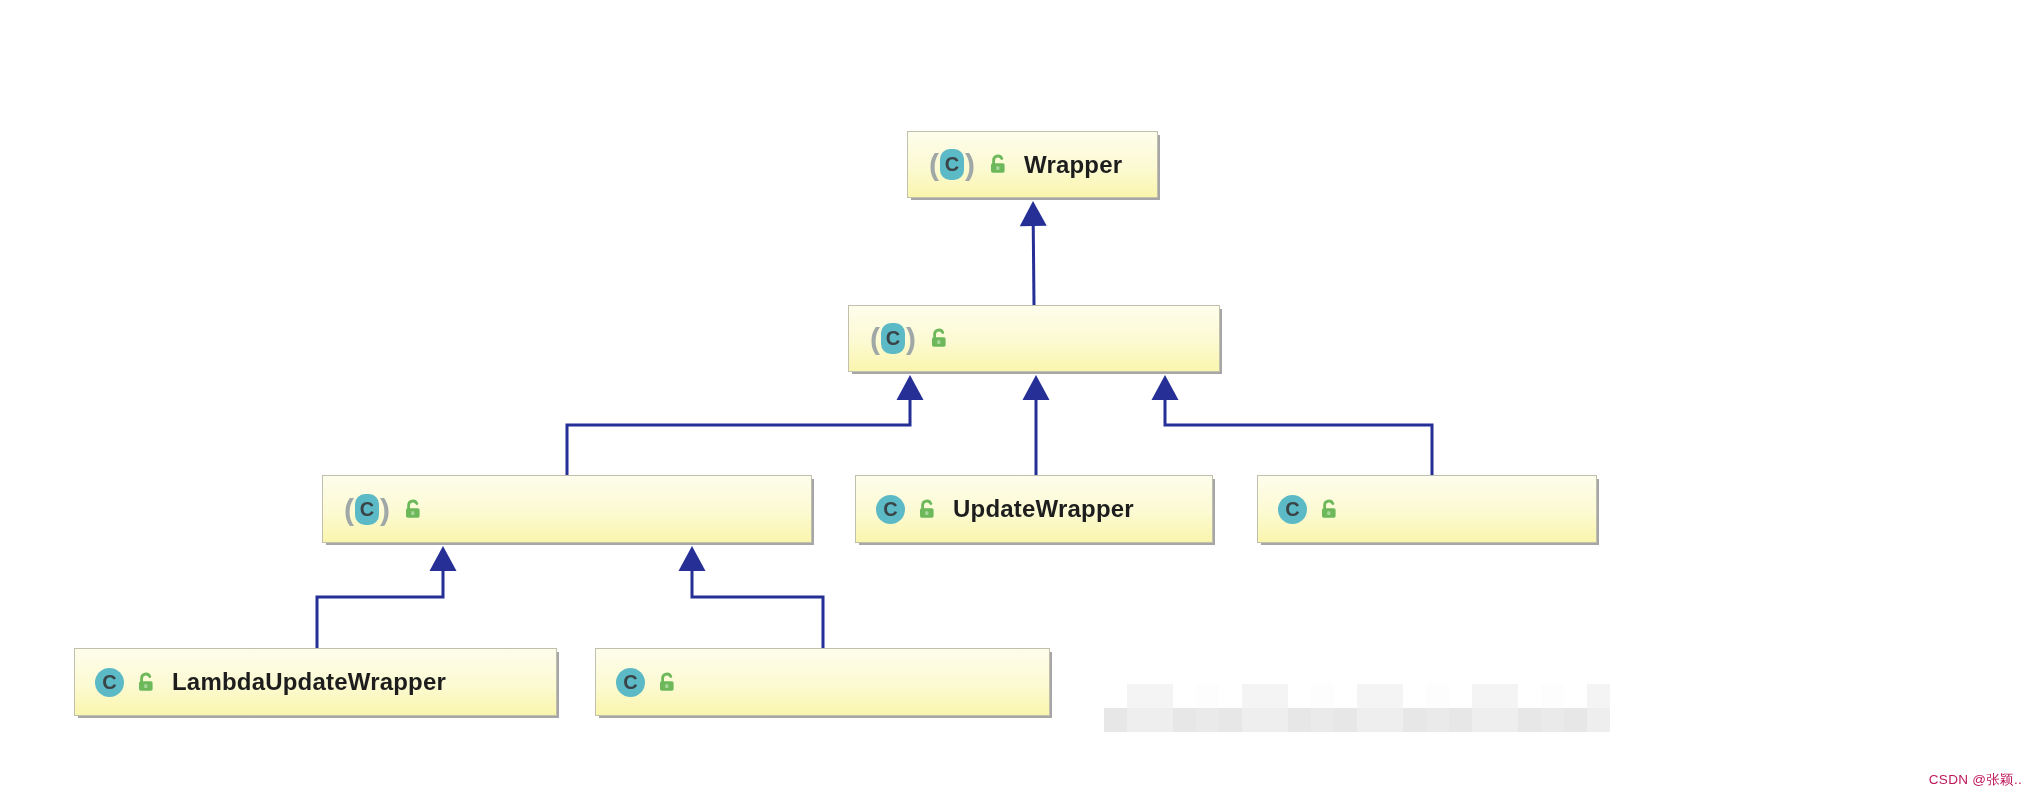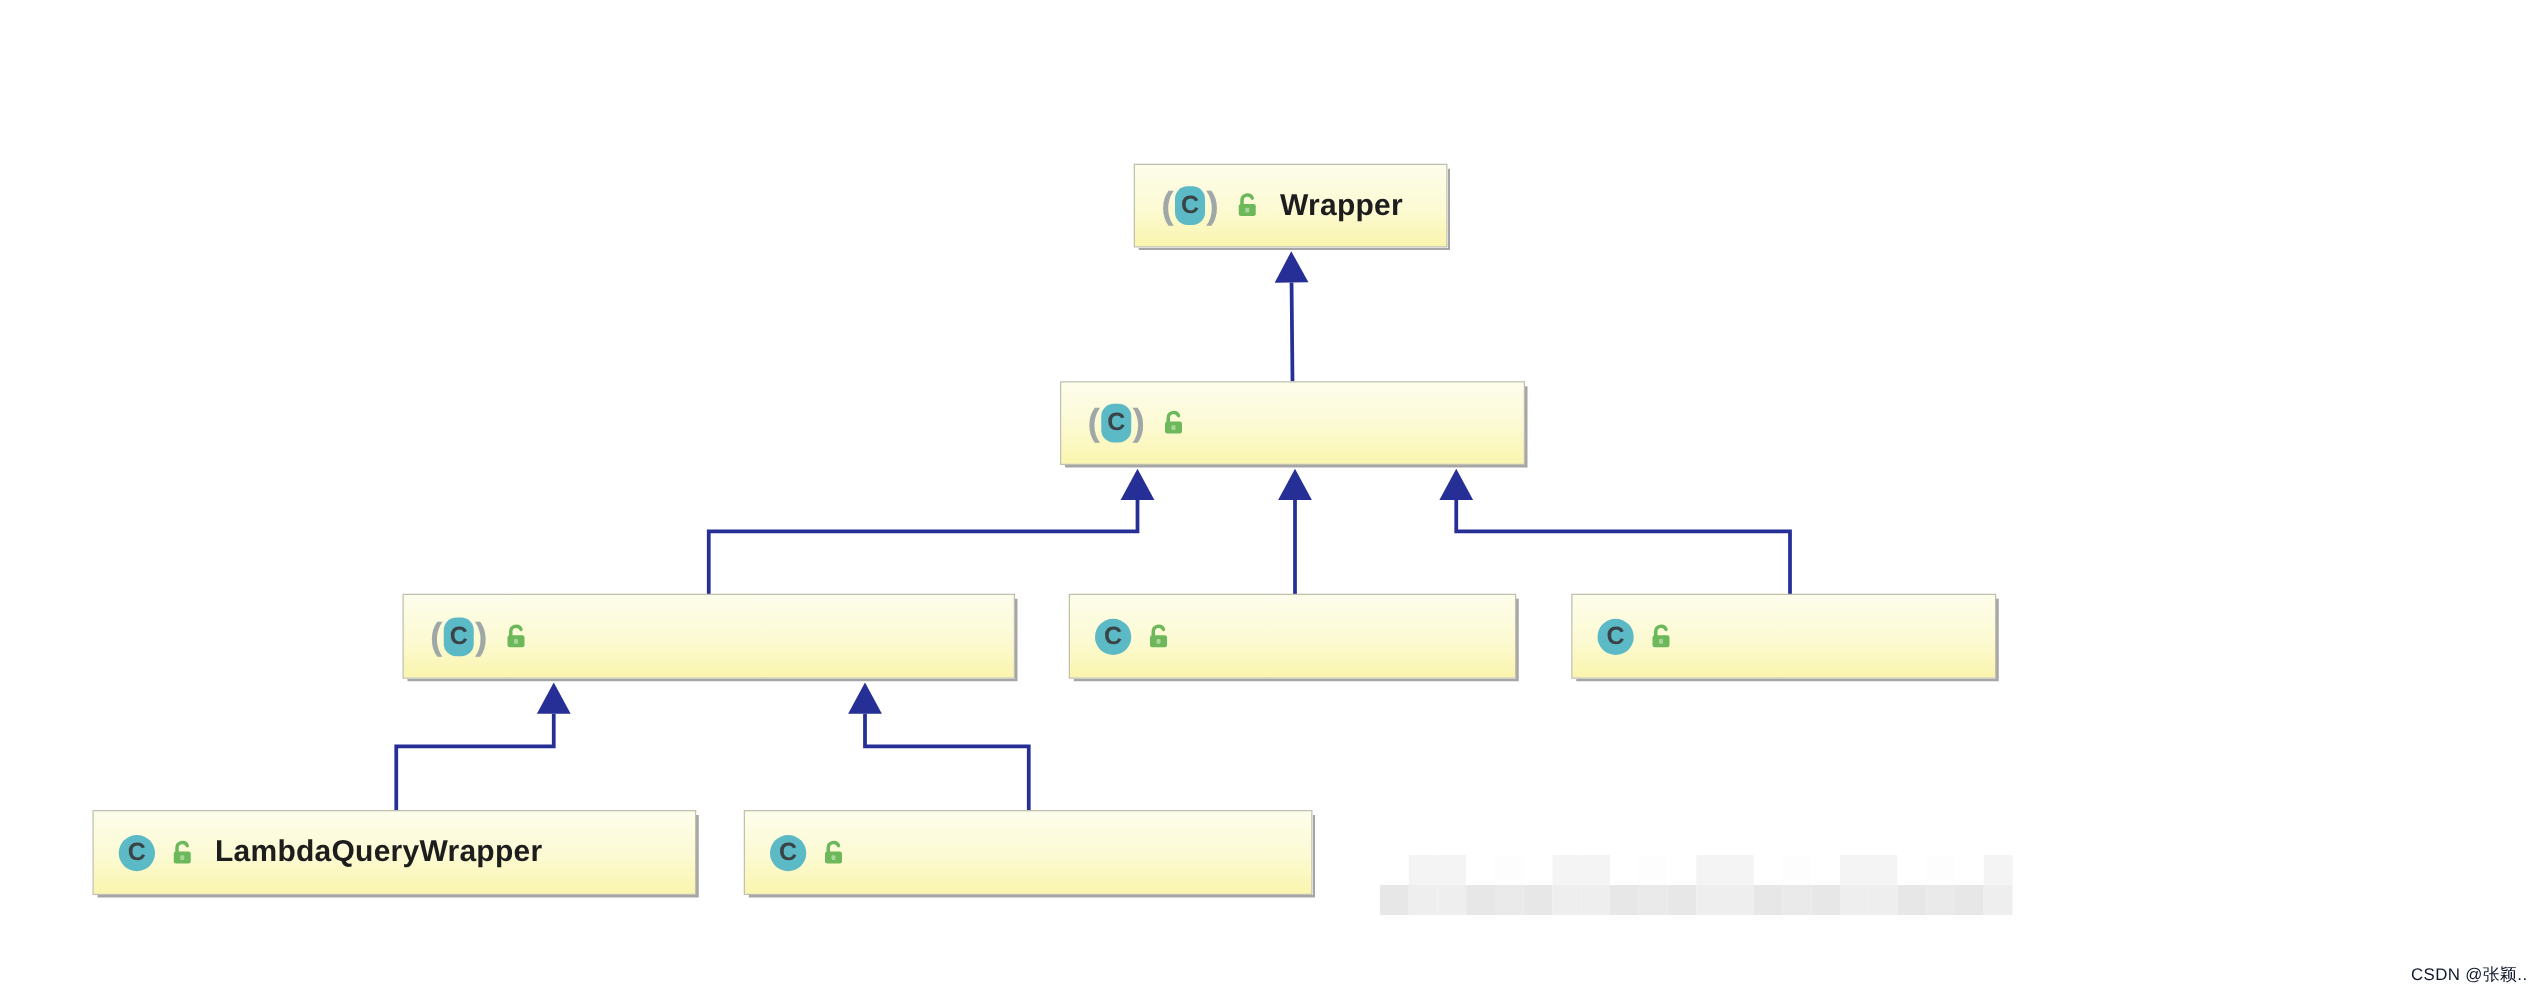--- a/index.html
+++ b/index.html
@@ -87,21 +87,21 @@
     display: grid;
     grid-template-columns: repeat(22, 1fr);
     grid-template-rows: 1fr 1fr;
   }
   .mosaic-cell { width: 100%; height: 100%; }
   #csdn-watermark {
     position: absolute;
     right: 14px;
     top: 771px;
     font-size: 13.5px;
-    color: #0f172a;
+    color: #be185d;
     letter-spacing: 0.3px;
   }
 </style>
 </head>
 <body>
 
 <div id="canvas">
   <svg id="edges-layer" width="2036" height="804" viewBox="0 0 2036 804" xmlns="http://www.w3.org/2000/svg">
       <polyline points="1034,305 1033.2403735037005,225.99884438486544" fill="none" stroke="#252f96" stroke-width="3"></polyline>
       <polygon points="1033,201 1046.7397494715278,225.86904269286708 1019.7409975358732,226.1286460768638" fill="#252f96"></polygon>
@@ -164,20 +164,21 @@
       <span class="cls-icon">
         <span class="c-ball">C</span>
       </span>
       <span class="lock-icon">
         <svg width="22" height="23" viewBox="0 0 22 23">
           <path d="M6.6 11 L6.6 7.4 A4.3 4.3 0 0 1 14.8 5.5" fill="none" stroke="#6cb85a" stroke-width="2.8" stroke-linecap="round"></path>
           <rect x="4" y="10.2" width="13.6" height="9.6" rx="1.8" fill="#6cb85a"></rect>
           <rect x="9.2" y="13.2" width="3.2" height="3.8" rx="0.8" fill="#a8d59a"></rect>
         </svg>
       </span>
+      <span class="class-label">UpdateWrapper</span>
     </div>
     <div class="class-box" style="left: 1257px; top: 475px; width: 340px; height: 68px;">
       <span class="cls-icon">
         <span class="c-ball">C</span>
       </span>
       <span class="lock-icon">
         <svg width="22" height="23" viewBox="0 0 22 23">
           <path d="M6.6 11 L6.6 7.4 A4.3 4.3 0 0 1 14.8 5.5" fill="none" stroke="#6cb85a" stroke-width="2.8" stroke-linecap="round"></path>
           <rect x="4" y="10.2" width="13.6" height="9.6" rx="1.8" fill="#6cb85a"></rect>
           <rect x="9.2" y="13.2" width="3.2" height="3.8" rx="0.8" fill="#a8d59a"></rect>
@@ -188,21 +189,21 @@
       <span class="cls-icon">
         <span class="c-ball">C</span>
       </span>
       <span class="lock-icon">
         <svg width="22" height="23" viewBox="0 0 22 23">
           <path d="M6.6 11 L6.6 7.4 A4.3 4.3 0 0 1 14.8 5.5" fill="none" stroke="#6cb85a" stroke-width="2.8" stroke-linecap="round"></path>
           <rect x="4" y="10.2" width="13.6" height="9.6" rx="1.8" fill="#6cb85a"></rect>
           <rect x="9.2" y="13.2" width="3.2" height="3.8" rx="0.8" fill="#a8d59a"></rect>
         </svg>
       </span>
-      <span class="class-label">LambdaQueryWrapper</span>
+      <span class="class-label">LambdaUpdateWrapper</span>
     </div>
     <div class="class-box" style="left: 595px; top: 648px; width: 455px; height: 68px;">
       <span class="cls-icon">
         <span class="c-ball">C</span>
       </span>
       <span class="lock-icon">
         <svg width="22" height="23" viewBox="0 0 22 23">
           <path d="M6.6 11 L6.6 7.4 A4.3 4.3 0 0 1 14.8 5.5" fill="none" stroke="#6cb85a" stroke-width="2.8" stroke-linecap="round"></path>
           <rect x="4" y="10.2" width="13.6" height="9.6" rx="1.8" fill="#6cb85a"></rect>
           <rect x="9.2" y="13.2" width="3.2" height="3.8" rx="0.8" fill="#a8d59a"></rect>

